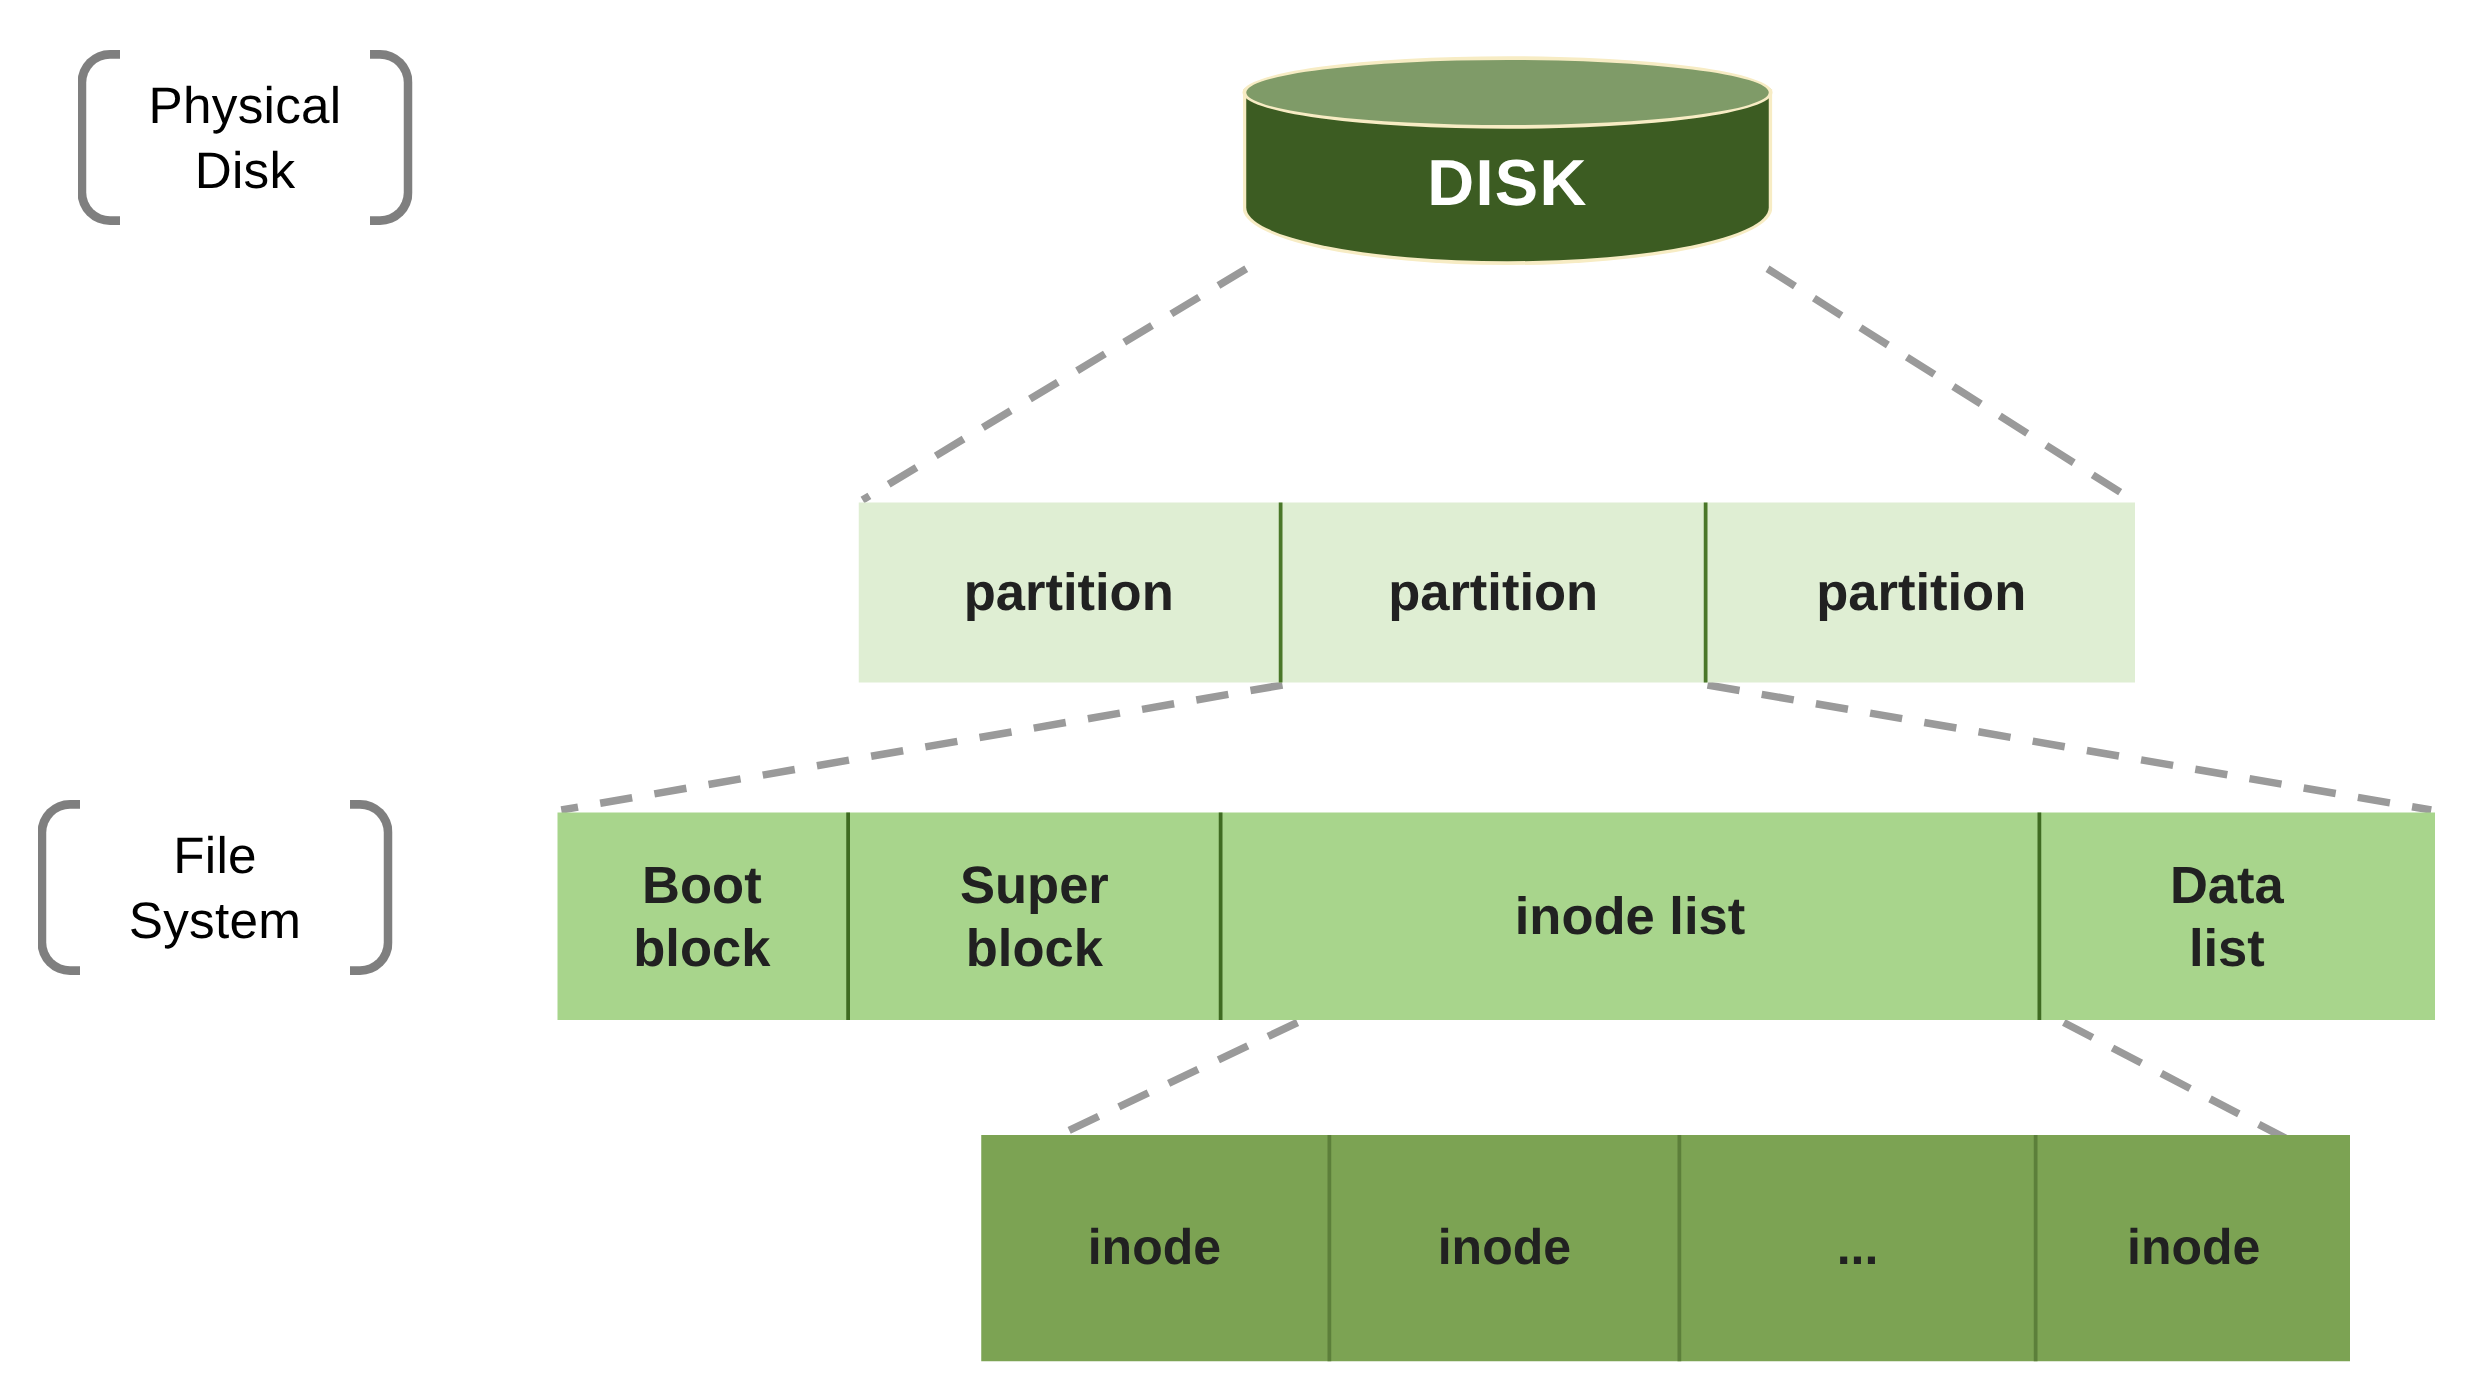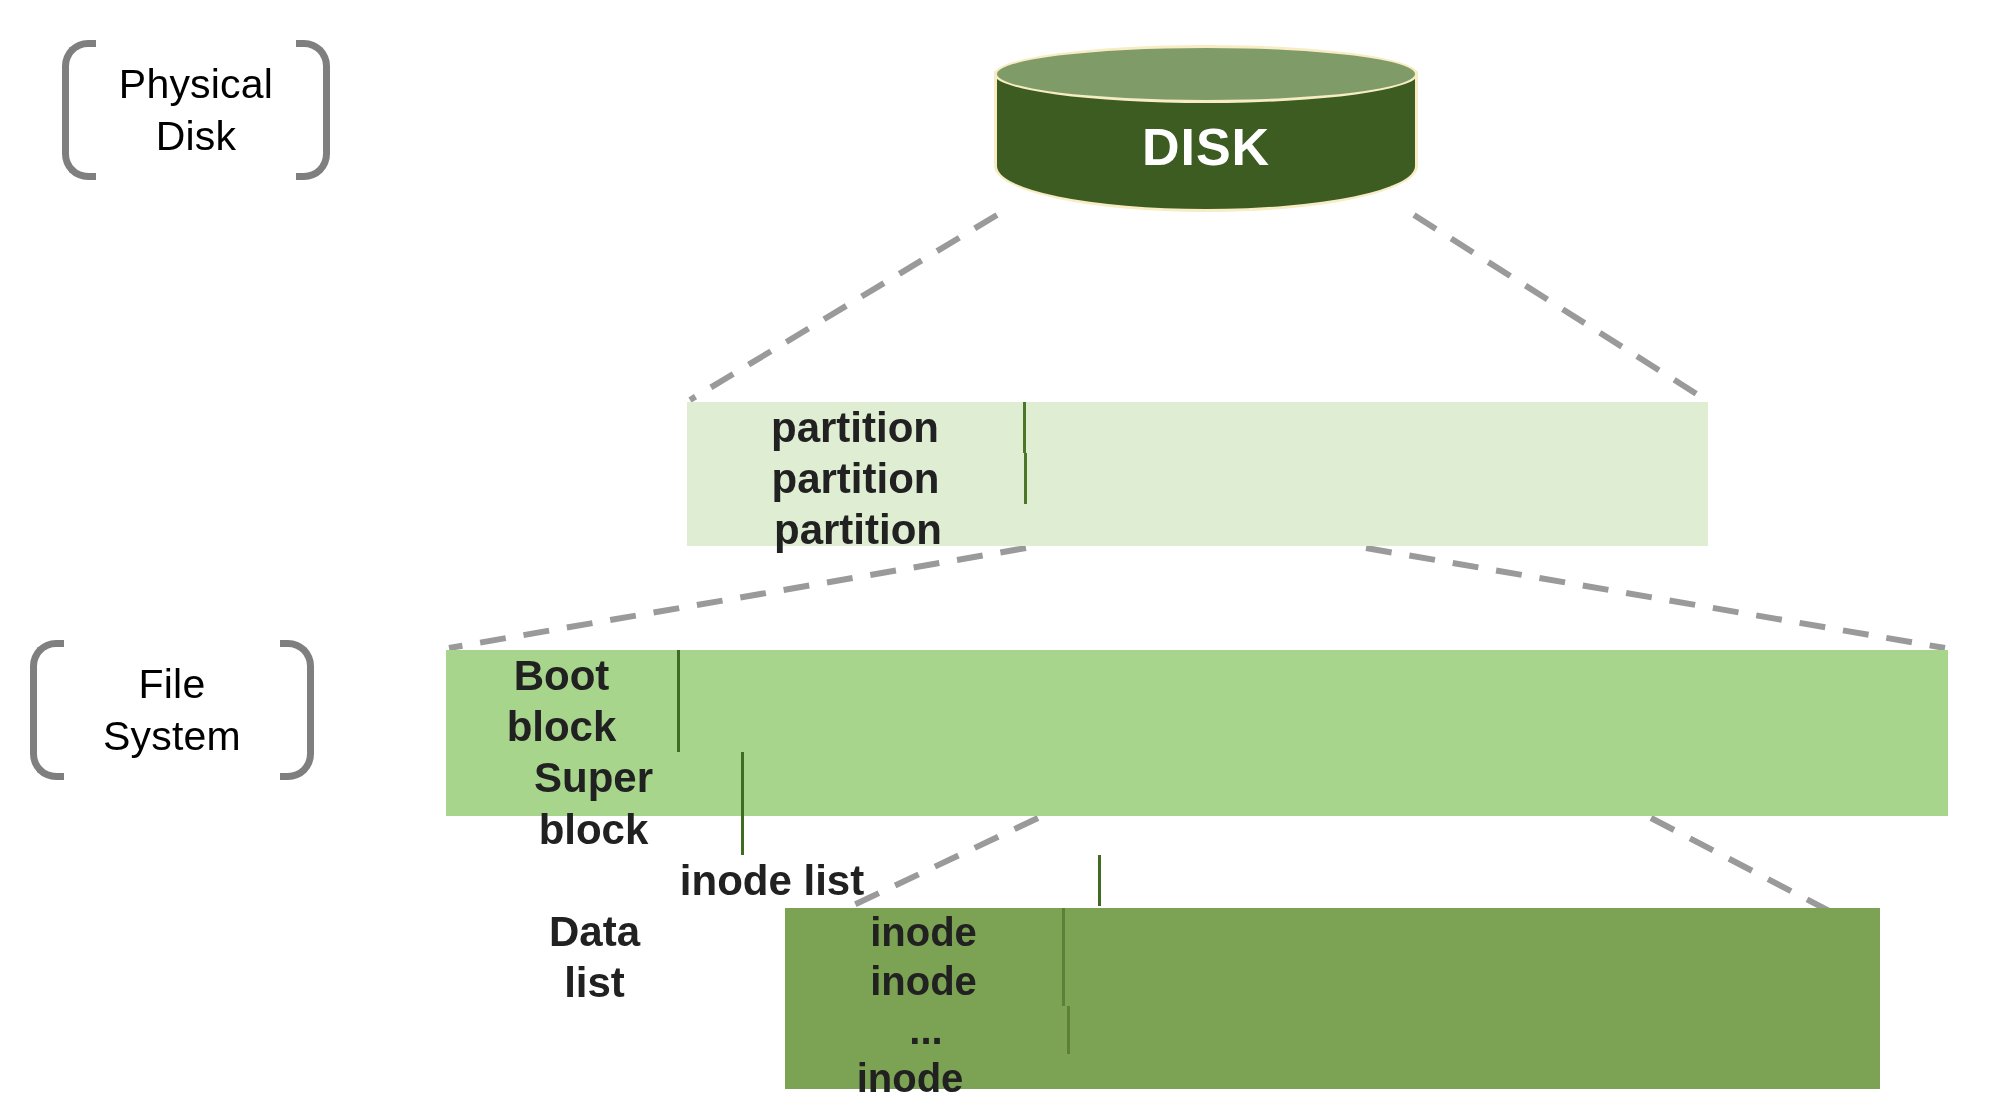--- a/index.html
+++ b/index.html
@@ -98,21 +98,20 @@
     font-size: 52px;
     font-weight: bold;
     letter-spacing: 1px;
   }
 
   
   .bar {
     position: absolute;
     display: flex;
     box-sizing: border-box;
-    flex-direction: column;
   }
   .bar-cell {
     position: relative;
     display: flex;
     align-items: center;
     justify-content: center;
     box-sizing: border-box;
     text-align: center;
     color: #212121;
     font-weight: bold;

